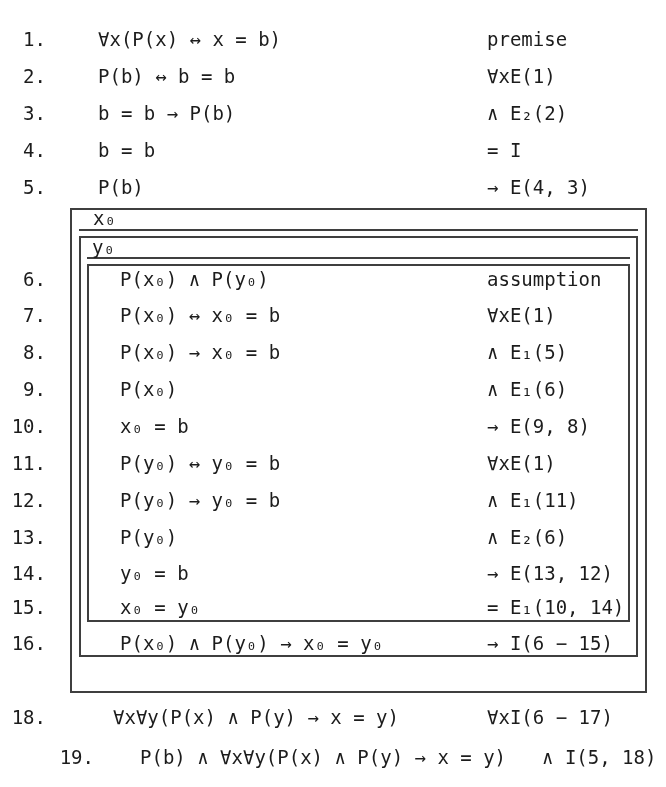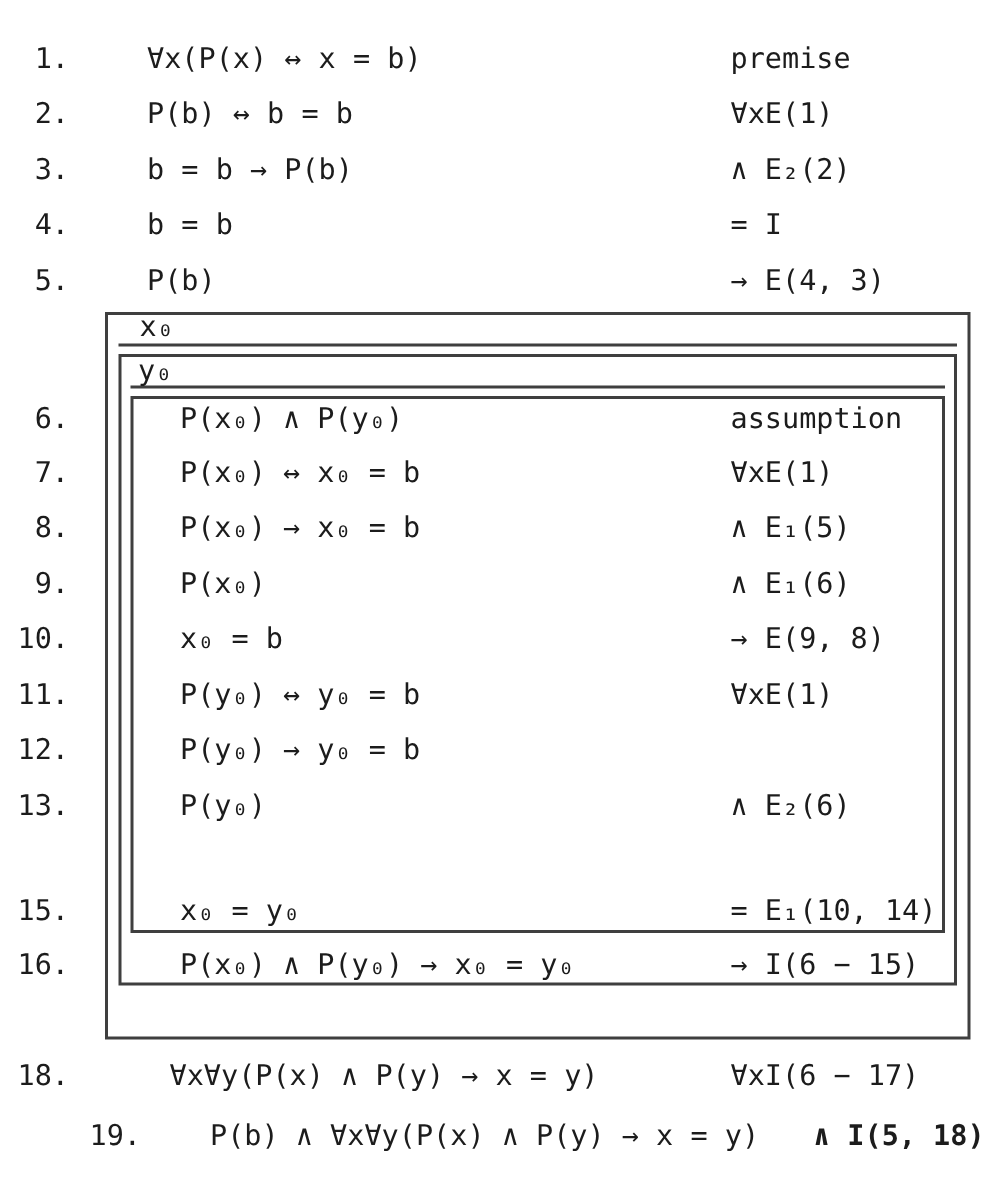--- a/index.html
+++ b/index.html
@@ -23,21 +23,21 @@
   .flag-y0{left:87px;top:237px;width:543px;height:22px;padding-left:5px;line-height:20px;}
   
   .row{position:absolute;left:0;width:666px;height:26px;line-height:26px;}
   .num{position:absolute;left:0;top:0;width:46px;text-align:right;display:inline-block;}
   .formula{position:absolute;top:0;white-space:pre;}
   .just{position:absolute;left:487px;top:0;white-space:pre;}
   .indent-a .formula{left:98px;}
   .indent-base .formula{left:92px;}
   .indent-b .formula{left:120px;}
   .indent-c .formula{left:113px;}
-  .just-right .just{left:494px;font-weight:bold;}
+  .just-right .just{left:494px;}
   
   .r1{top:26px;}  .r2{top:63px;}  .r3{top:100px;} .r4{top:137px;} .r5{top:174px;}
   .r6{top:266px;} .r7{top:302px;} .r8{top:339px;} .r9{top:376px;} .r10{top:413px;}
   .r11{top:450px;}.r12{top:487px;}.r13{top:524px;}.r14{top:560px;}.r15{top:594px;}
   .r16{top:630px;}.r17{top:667px;}.r18{top:704px;}.r19{top:744px;margin-left:48px;}
 </style>
 </head>
 <body>
 
 <div class="canvas">
@@ -104,25 +104,31 @@
     <span class="just">→ E(9, 8)</span>
   </div>
   <div class="row r11 indent-b">
     <span class="num">11.</span>
     <span class="formula">P(y₀) ↔ y₀ = b</span>
     <span class="just">∀xE(1)</span>
   </div>
   <div class="row r12 indent-b">
     <span class="num">12.</span>
     <span class="formula">P(y₀) → y₀ = b</span>
+    <span class="just">∧ E₁(11)</span>
   </div>
   <div class="row r13 indent-b">
     <span class="num">13.</span>
     <span class="formula">P(y₀)</span>
     <span class="just">∧ E₂(6)</span>
+  </div>
+  <div class="row r14 indent-b">
+    <span class="num">14.</span>
+    <span class="formula">y₀ = b</span>
+    <span class="just">→ E(13, 12)</span>
   </div>
   <div class="row r15 indent-b">
     <span class="num">15.</span>
     <span class="formula">x₀ = y₀</span>
     <span class="just">= E₁(10, 14)</span>
   </div>
   <div class="row r16 indent-b">
     <span class="num">16.</span>
     <span class="formula">P(x₀) ∧ P(y₀) → x₀ = y₀</span>
     <span class="just">→ I(6 − 15)</span>

